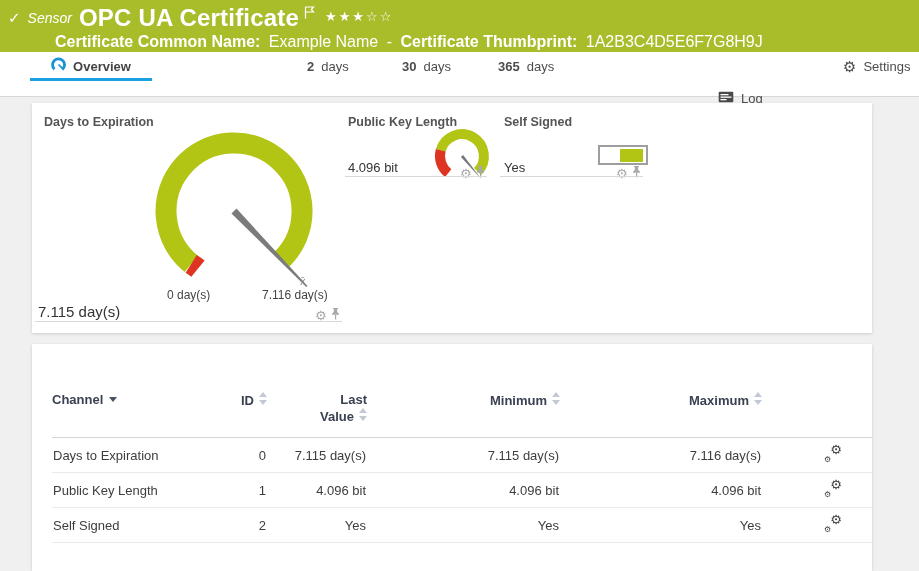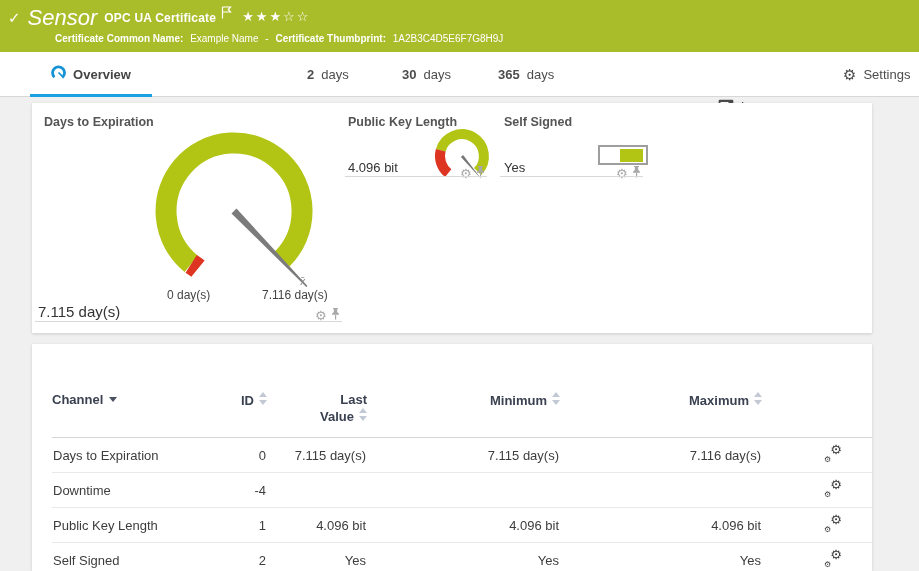--- a/index.html
+++ b/index.html
@@ -9,34 +9,34 @@
     font-family:"Liberation Sans","DejaVu Sans",sans-serif;
     -webkit-font-smoothing:antialiased;
   }
   
   .sensor-header{
     position:absolute;top:0;left:0;width:919px;height:52px;
     background:#a9bd2b;color:#fff;
   }
   .sh-line1{display:flex;align-items:center;padding:6px 0 0 8px;height:24px;}
   .check{font-size:15px;font-weight:700;margin-right:7px;}
-  .kind{font-style:italic;font-size:22px;margin-right:7px;}
-  .title{font-weight:700;font-size:12px;letter-spacing:.2px;}
+  .kind{font-style:italic;font-size:14px;margin-right:7px;}
+  .title{font-weight:700;font-size:24px;letter-spacing:.2px;}
   .flag{margin:0 10px 8px 5px;}
   .stars{font-size:13px;letter-spacing:2px;margin-bottom:3px;cursor:pointer;}
-  .sh-line2{padding-left:55px;font-size:10px;margin-top:3px;white-space:nowrap;}
+  .sh-line2{padding-left:55px;font-size:16px;margin-top:3px;white-space:nowrap;}
   .sh-line2 .lbl{font-weight:700;}
   .sh-line2 span{margin-right:4px;}
   
   .tabbar{
     position:absolute;top:52px;left:0;width:919px;height:44px;
     background:#fff;border-bottom:1px solid #d7d7d7;
   }
   .tab{
-    position:absolute;top:0;height:44px;display:flex;align-items:center;gap:7px;
+    position:absolute;top:0;height:28px;display:flex;align-items:center;gap:7px;
     font-size:13px;color:#4d4d4d;cursor:pointer;white-space:nowrap;
   }
   .tab .tnum{font-weight:700;}
   .tab.active{font-weight:700;color:#444;justify-content:center;}
   .tab.active::after{
     content:"";position:absolute;left:0;right:0;bottom:-1px;height:3px;background:#1ba1e2;
   }
   #tab-overview{left:30px;width:122px;}
   #tab-live{left:178px;}
   #tab-2days{left:307px;}
@@ -248,28 +248,20 @@
       <tbody>
         <tr>
           <td class="left">Days to Expiration</td>
           <td>0</td>
           <td>7.115 day(s)</td>
           <td>7.115 day(s)</td>
           <td>7.116 day(s)</td>
           <td class="set"><span class="ch-set"><span class="big">⚙</span><span class="small">⚙</span></span></td>
         </tr>
         <tr>
-          <td class="left">Downtime</td>
-          <td>-4</td>
-          <td></td>
-          <td></td>
-          <td></td>
-          <td class="set"><span class="ch-set"><span class="big">⚙</span><span class="small">⚙</span></span></td>
-        </tr>
-        <tr>
           <td class="left">Public Key Length</td>
           <td>1</td>
           <td>4.096 bit</td>
           <td>4.096 bit</td>
           <td>4.096 bit</td>
           <td class="set"><span class="ch-set"><span class="big">⚙</span><span class="small">⚙</span></span></td>
         </tr>
         <tr>
           <td class="left">Self Signed</td>
           <td>2</td>

